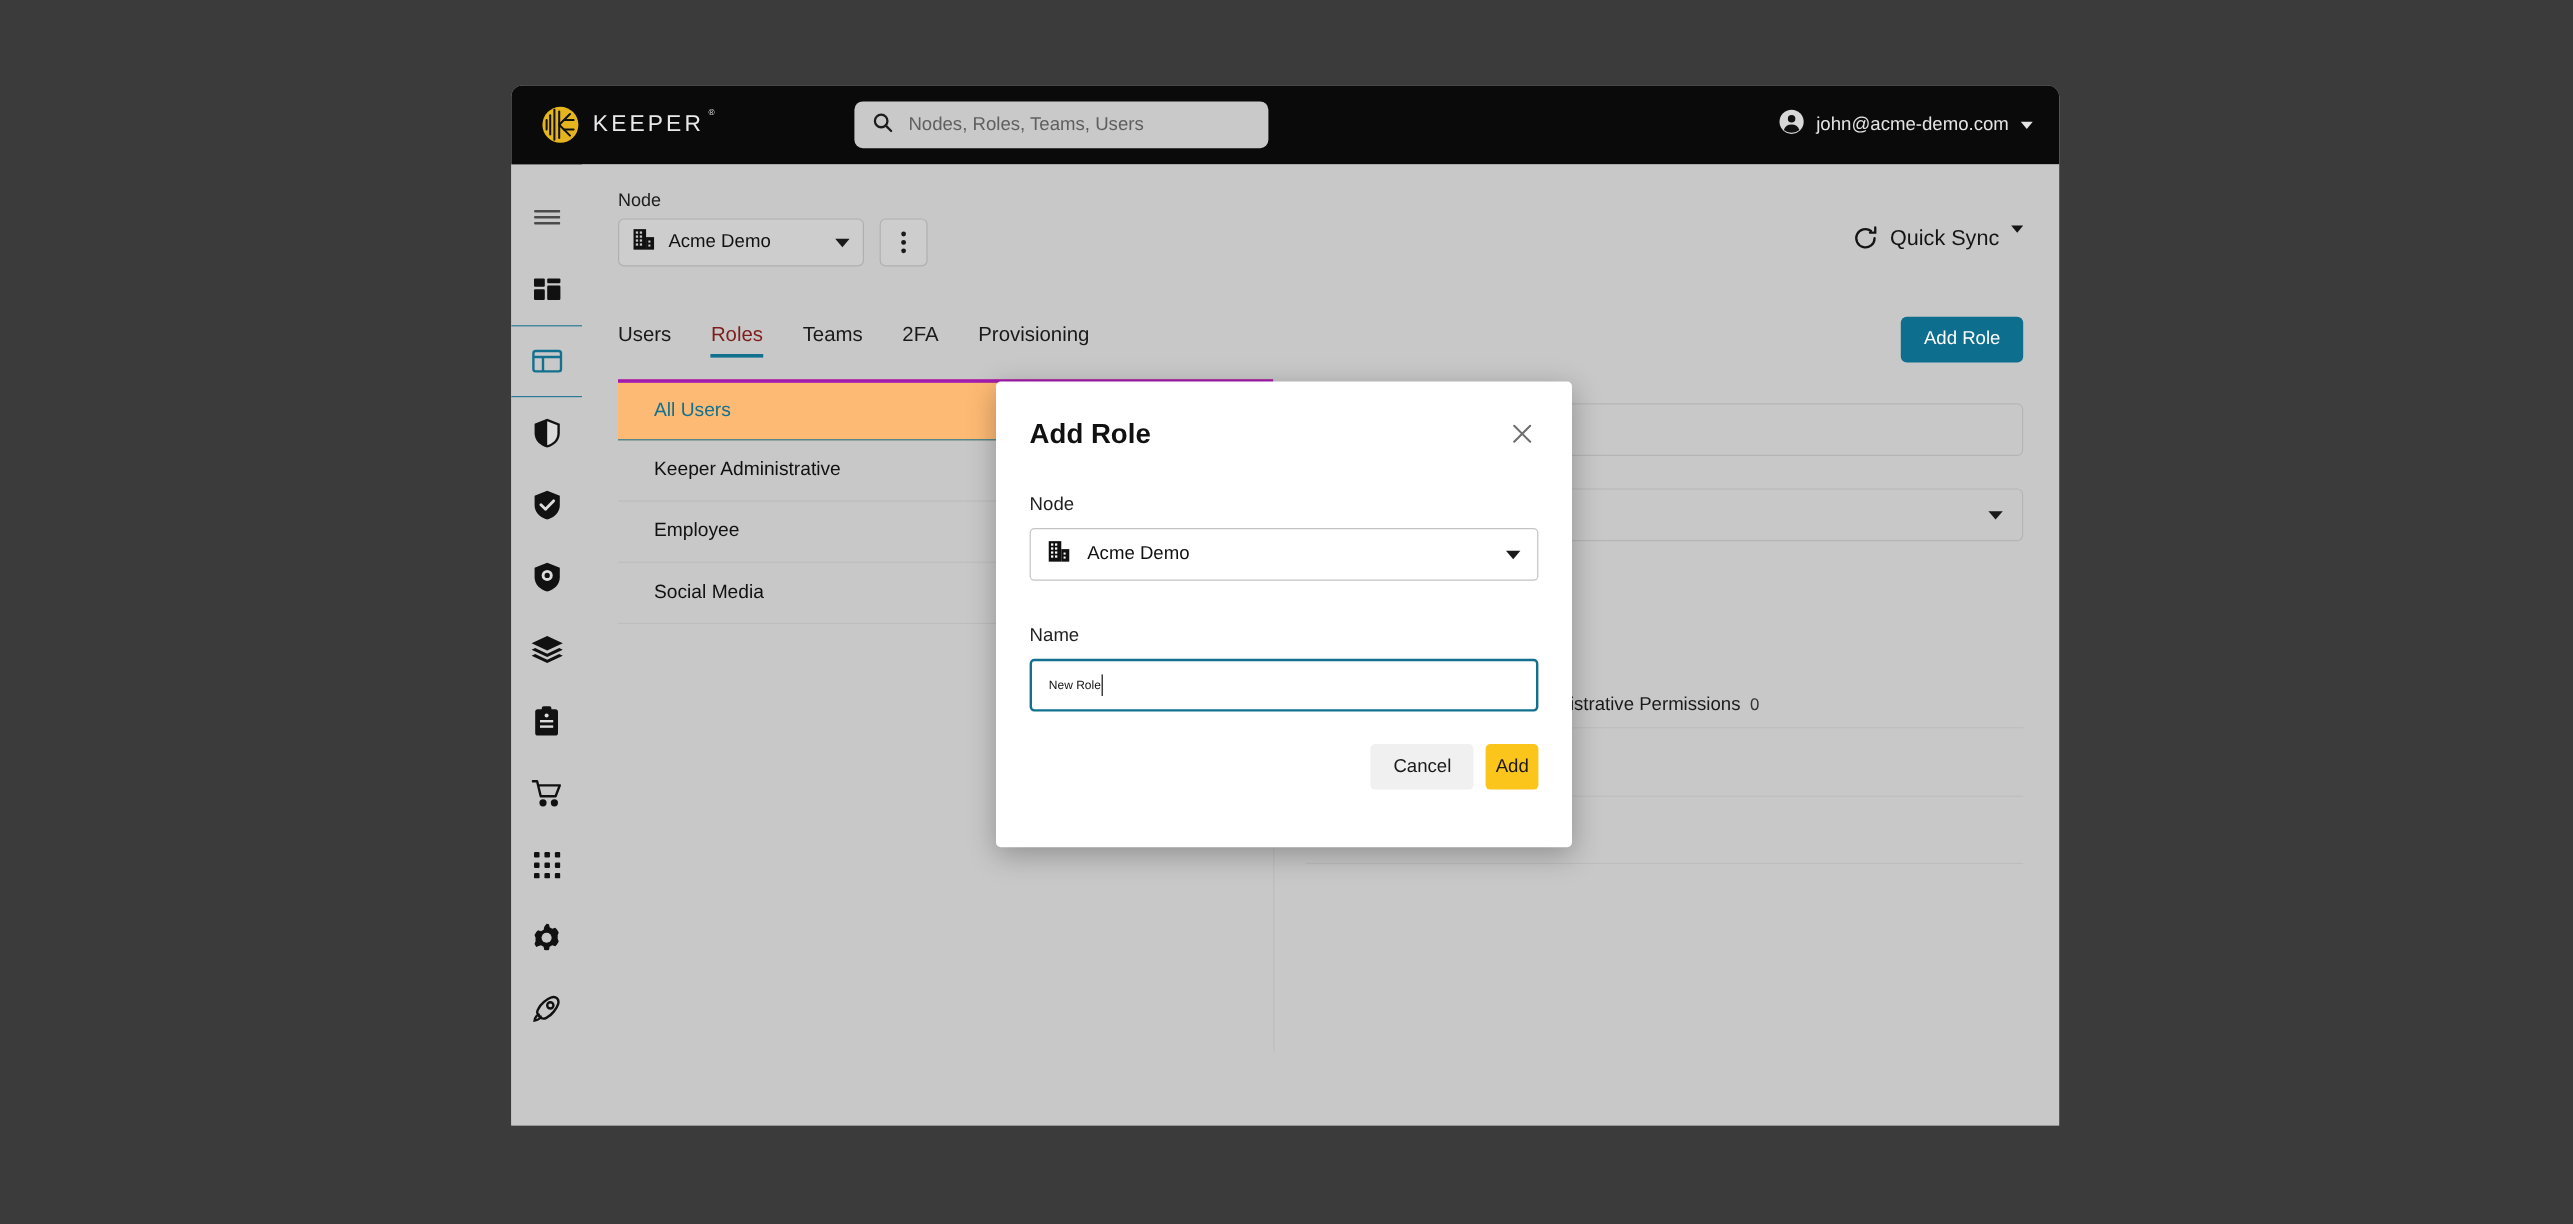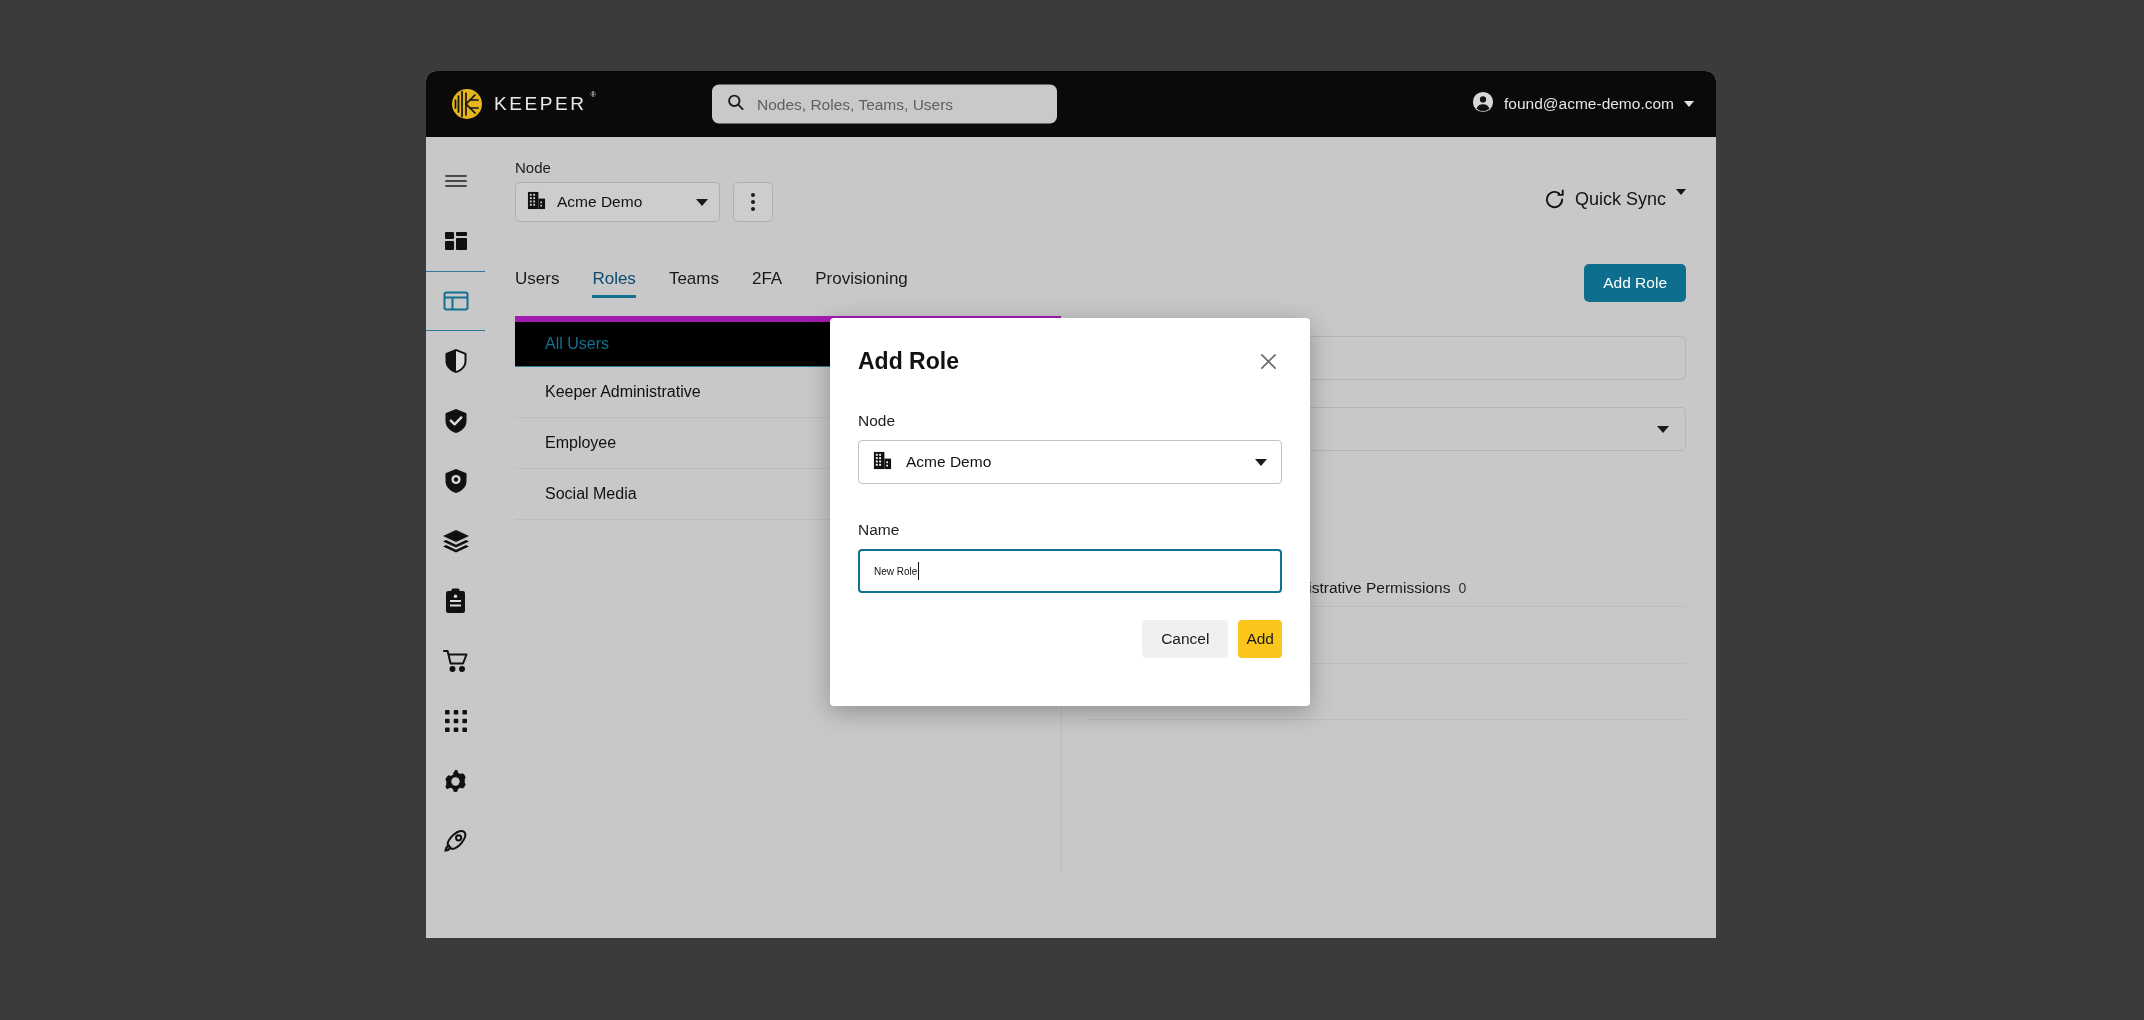--- a/index.html
+++ b/index.html
@@ -87,40 +87,40 @@
     display: flex; flex-direction: column; align-items: center; justify-content: center; gap: 3px; cursor: pointer;
   }
   .kebab-dot { width: 4px; height: 4px; border-radius: 50%; background: #1a1a1a; }
   .quick-sync { display: flex; align-items: flex-start; gap: 10px; cursor: pointer; padding-bottom: 8px; }
   .quick-sync-text { font-size: 18px; color: #141414; }
 
   
   .tabs-row { display: flex; align-items: center; justify-content: space-between; margin-top: 42px; }
   .tabs { display: flex; gap: 33px; }
   .tab { font-size: 17px; color: #1a1a1a; padding-bottom: 9px; cursor: pointer; position: relative; }
-  .tab.active { color: #0c4a6e; }
+  .tab.active { color: #7f1d1d; }
   .tab.active::after {
     content: ""; position: absolute; left: 0; right: 0; bottom: 0; height: 3px; background: #12718f;
   }
   .add-role-btn {
     background: #0d6e8e; color: #fff; font-size: 15.5px;
     padding: 10px 19px; border-radius: 5px; border: none; cursor: pointer;
     font-family: "Liberation Sans", sans-serif;
   }
 
   
   .split { display: flex; margin-top: 14px; height: 560px; }
   .roles-list { width: 546px; flex: 0 0 546px; }
   .role-item {
     height: 51px; display: flex; align-items: center; padding-left: 30px;
     font-size: 16px; color: #111; border-bottom: 1px solid #bdbdbd; cursor: pointer;
   }
   .role-item.selected {
-    background: #000000; color: #12718f;
-    border-top: 6px solid #a21caf; border-bottom: 1px solid #2b7b96;
+    background: #fdba74; color: #12718f;
+    border-top: 3px solid #a21caf; border-bottom: 1px solid #2b7b96;
   }
   .detail-pane {
     flex: 1; border-left: 1px solid #bdbdbd; padding: 20px 0 0 26px; min-width: 0;
   }
   .detail-field {
     height: 44px; border: 1px solid #b5b5b5; border-radius: 5px; background: #c8c8c8; margin-bottom: 27px;
   }
   .detail-select {
     height: 44px; border: 1px solid #b5b5b5; border-radius: 5px; background: #c8c8c8;
     display: flex; align-items: center; justify-content: flex-end; padding-right: 16px; margin-bottom: 18px; cursor: pointer;
@@ -225,21 +225,21 @@
       </div>
 
       <div class="user-menu">
         <span>
           <svg width="22" height="22" viewBox="0 0 24 24">
             <circle cx="12" cy="12" r="11" fill="#d8d8d8"></circle>
             <circle cx="12" cy="9.2" r="3.4" fill="#111"></circle>
             <path d="M4.9 19.4a7.6 7.6 0 0114.2 0 11 11 0 01-14.2 0z" fill="#111"></path>
           </svg>
         </span>
-        <span class="user-email">found@acme-demo.com</span>
+        <span class="user-email">john@acme-demo.com</span>
         <span class="caret-down"></span>
       </div>
     </div>
 
     <div class="app-body">
 
       <div class="rail">
 
         <div class="rail-item">
           <span>

